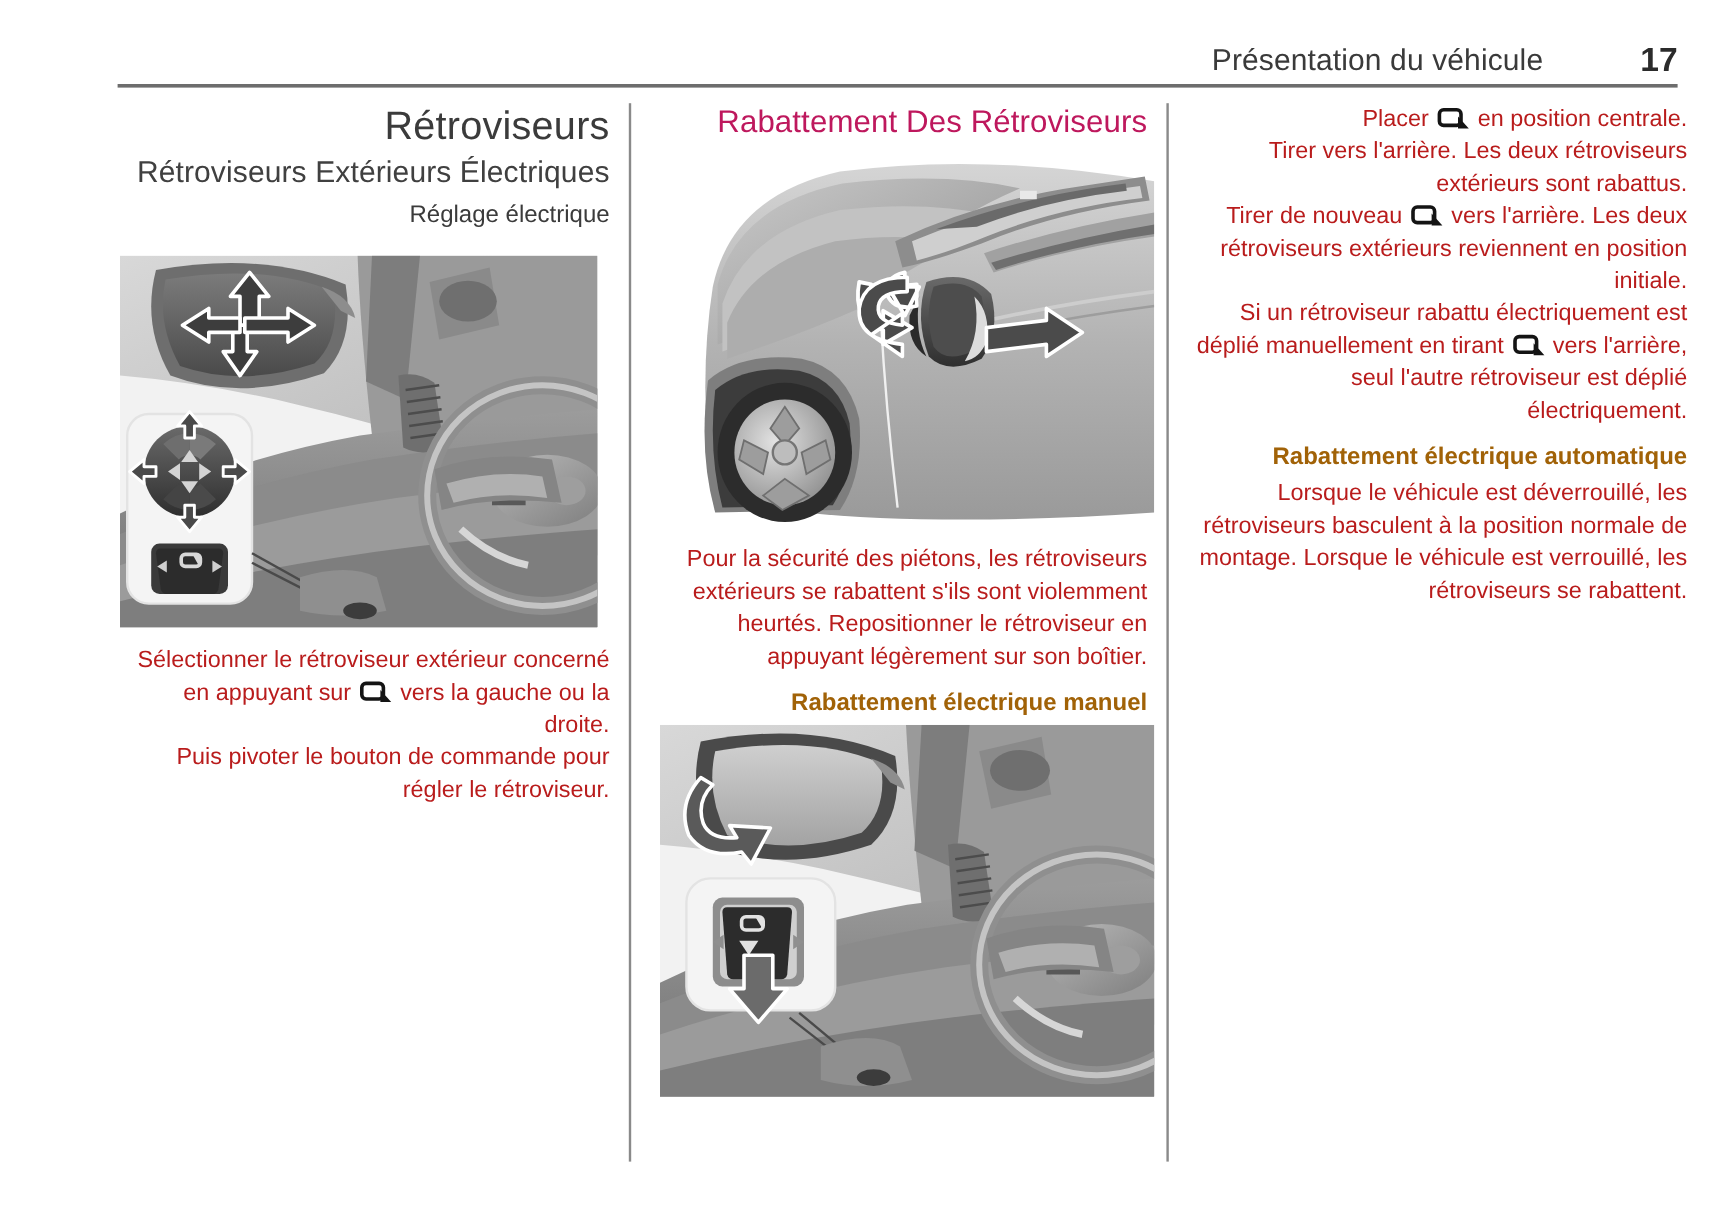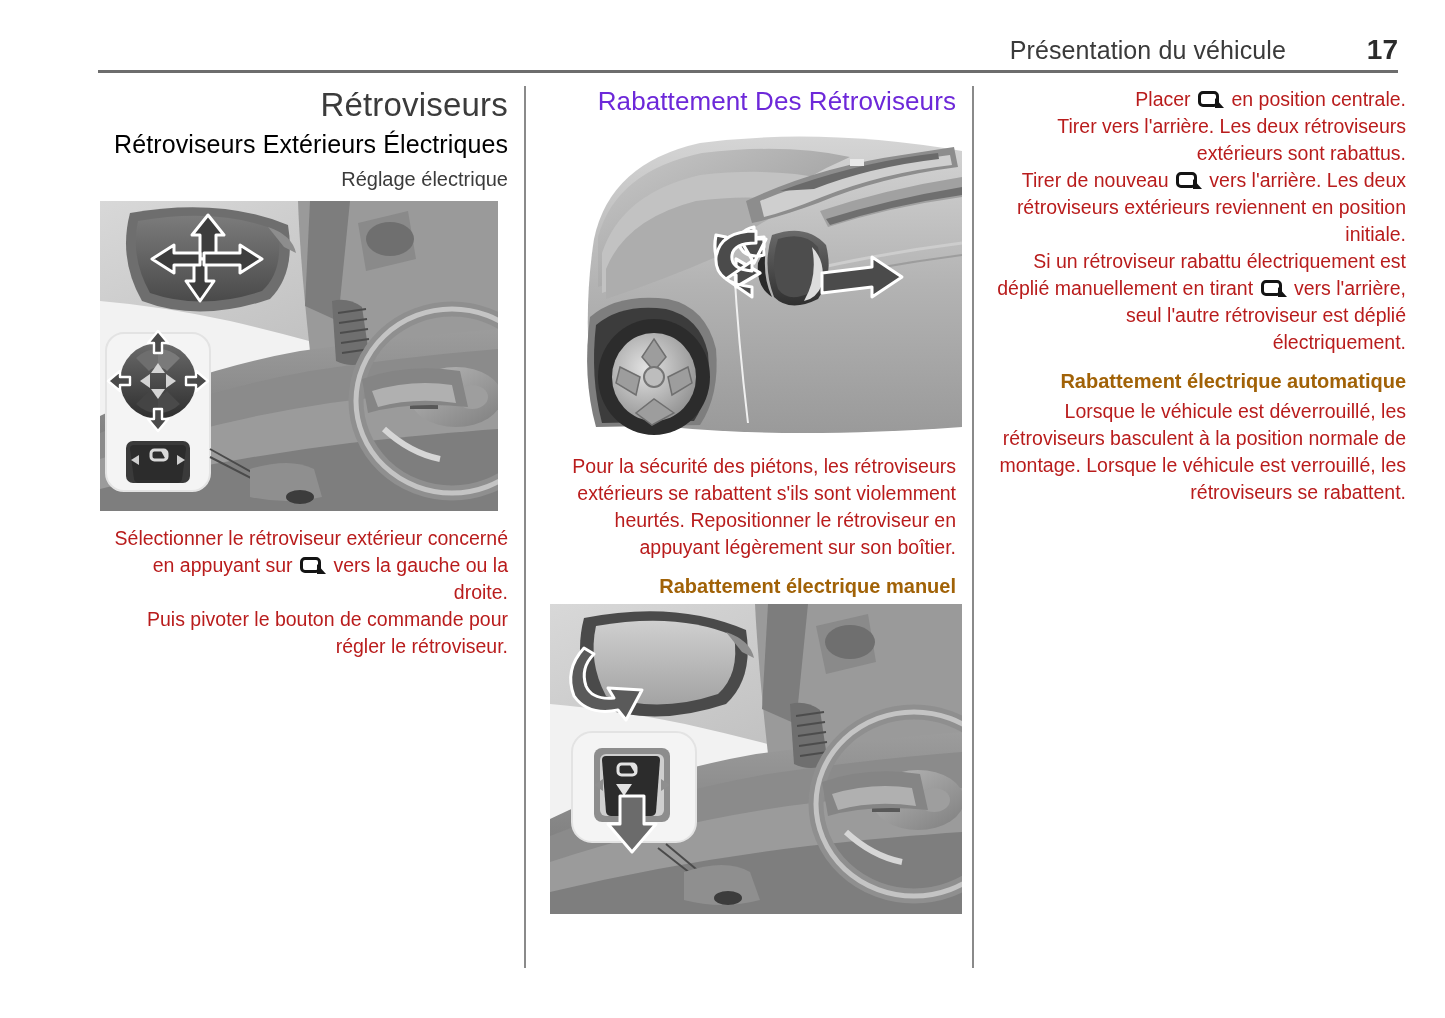--- a/index.html
+++ b/index.html
@@ -91,36 +91,36 @@
     font-size: 33px;
     font-weight: 400;
     color: #3b3b3b;
     letter-spacing: 0.2px;
     line-height: 1.15;
   }
   h2.subtitle {
     margin: 0 0 8px 0;
     font-size: 25px;
     font-weight: 400;
-    color: #000000;
+    color: #404040;
     line-height: 1.18;
     letter-spacing: 0.1px;
   }
   h3.subsubtitle {
-    margin: 0 0 10px 0;
+    margin: 0 0 22px 0;
     font-size: 20px;
     font-weight: 400;
     color: #3b3b3b;
     line-height: 1.2;
   }
   h2.colhead {
     margin: 0 0 10px 0;
     font-size: 26px;
     font-weight: 400;
-    color: #6d28d9;
+    color: #be185d;
     line-height: 1.2;
     letter-spacing: 0.1px;
   }
   h3.boldhead {
     margin: 13px 0 5px 0;
     font-size: 20px;
     font-weight: 700;
     color: #a16207;
     line-height: 1.2;
   }

